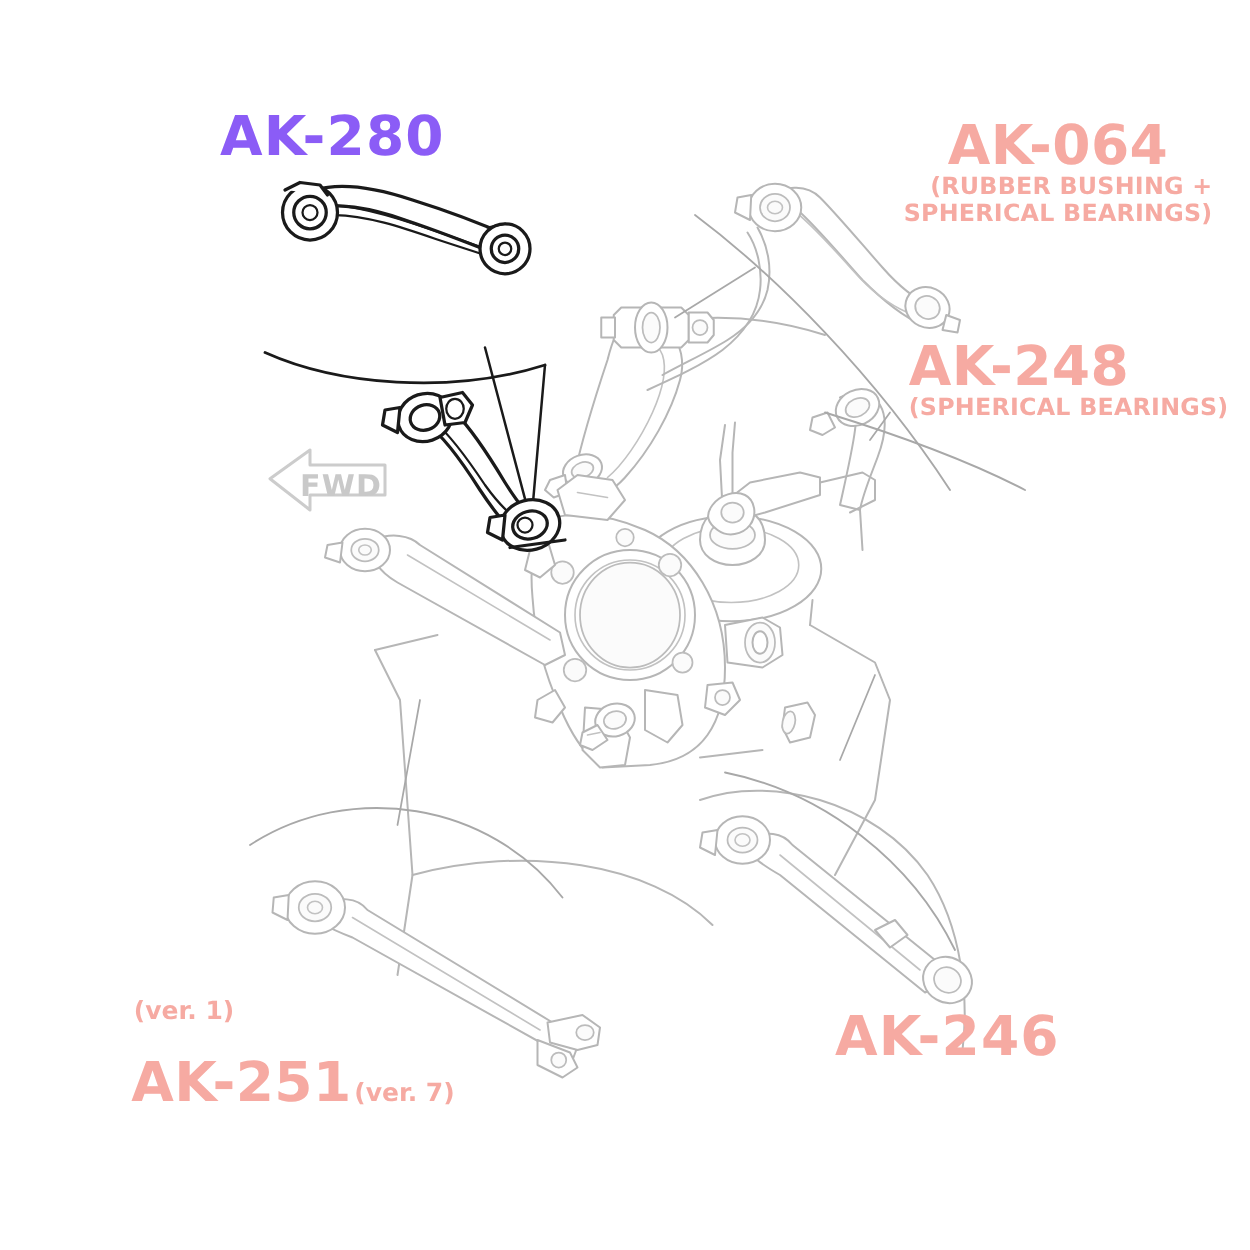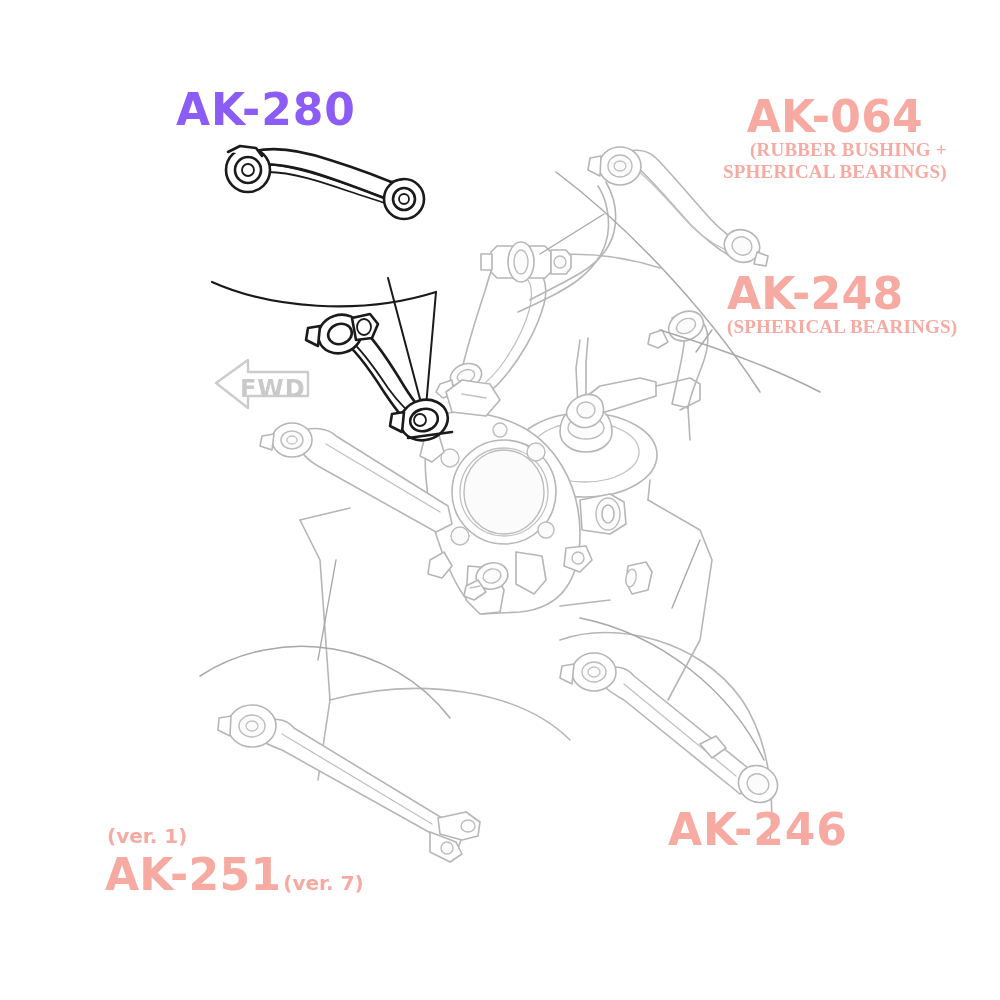--- a/index.html
+++ b/index.html
@@ -30,40 +30,39 @@
     user-select: none;
   }
   .label-main {
     font-size: 44px;
   }
   .label-sub {
     font-size: 19px;
     font-weight: bold;
     letter-spacing: 0.01em;
     line-height: 1.15;
-    font-family: Liberation Serif, serif;
   }
   .label-ver {
     font-size: 20px;
     font-weight: bold;
     letter-spacing: 0;
   }
   .pink { color: #f6aaa2; }
   .red  { color: #8b5cf6; }
 
   .lbl-280 { left: 176px; top: 88px; }
   .lbl-064 { left: 723px; top: 95px; text-align: center; }
   .lbl-064 .label-sub { display: block; text-align: right; }
   .lbl-248 { left: 727px; top: 272px; }
   .lbl-248 .label-sub { display: block; text-align: center; }
   .lbl-246 { left: 668px; top: 808px; }
   .lbl-247 { left: 105px; top: 798px; }
   .lbl-251 { left: 105px; top: 845px; justify-content: space-between; }
   .row { display: flex; align-items: baseline; }
-  .row .label-ver { margin-left: 2px; margin-top: 28px; }
+  .row .label-ver { margin-left: 2px; }
 
   .fwd-text {
     position: absolute;
     left: 240px;
     top: 375px;
     font-size: 24px;
     font-weight: bold;
     color: #c9c9c9;
     letter-spacing: 0.04em;
     font-family: "DejaVu Sans", sans-serif;

